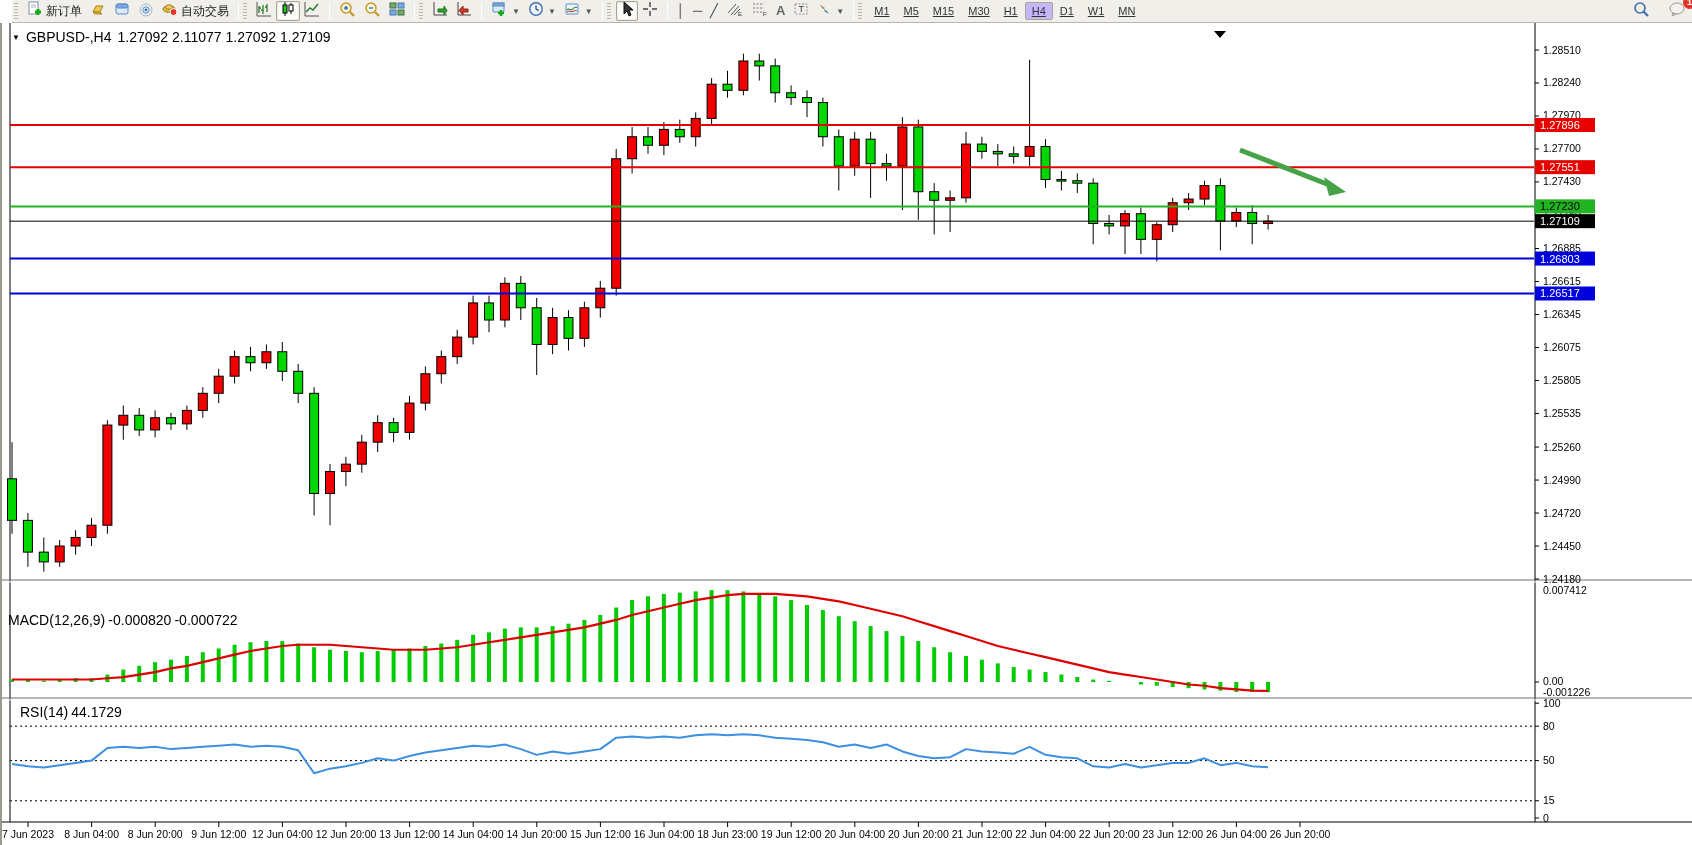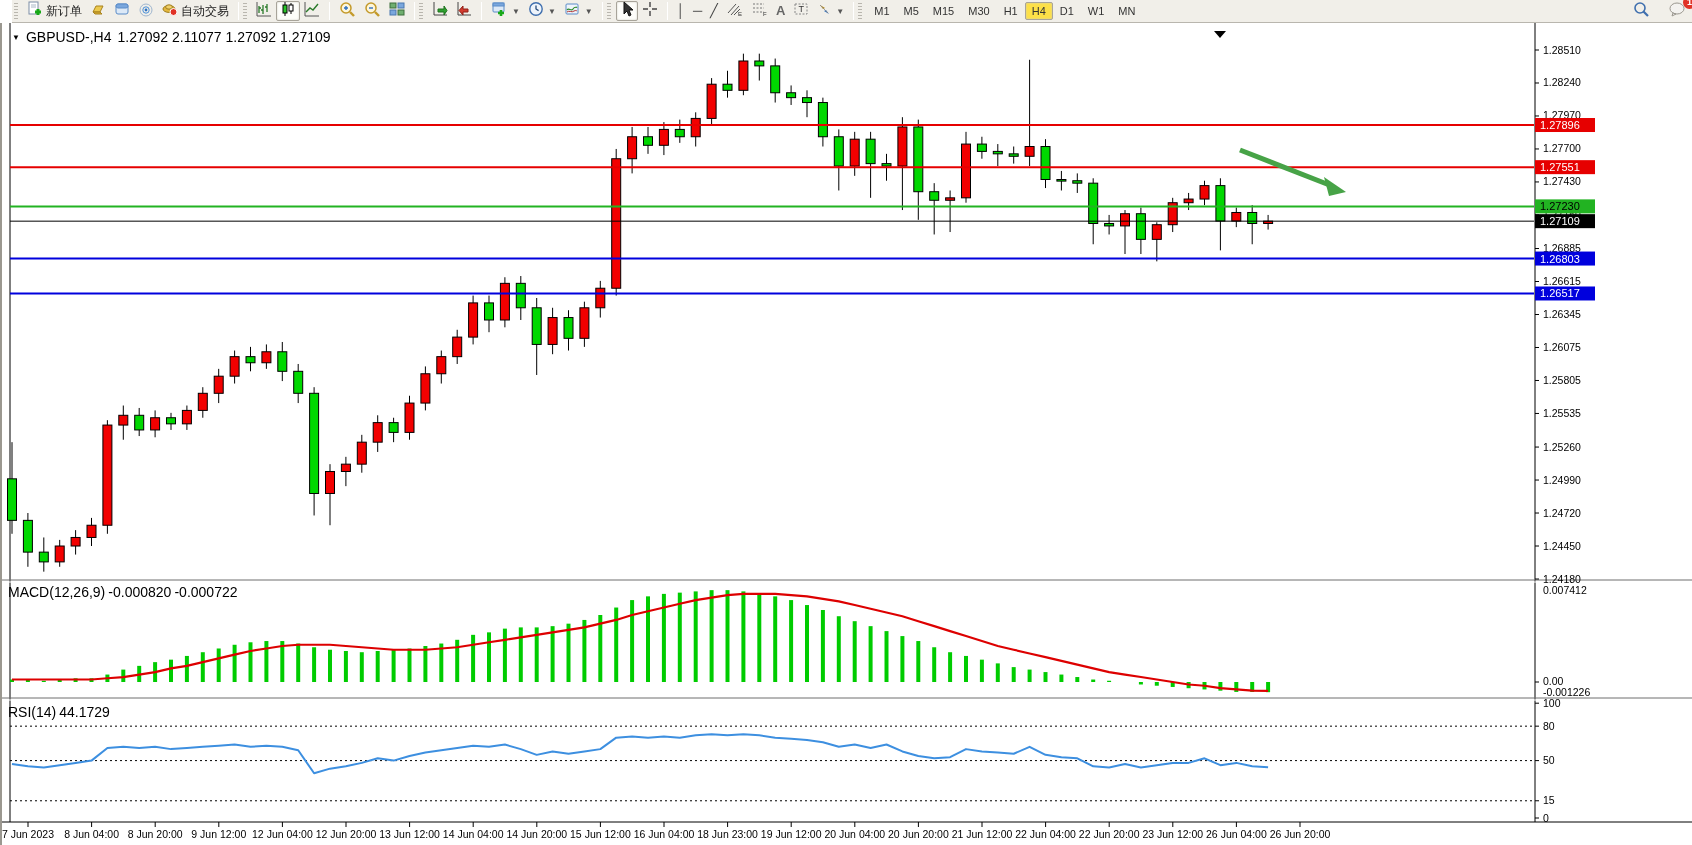--- a/index.html
+++ b/index.html
@@ -11,22 +11,22 @@
     background:#f1efe9; border-bottom:1px solid #b9b6ae; display:flex; align-items:center; }
   .tb-group { display:flex; align-items:center; height:22px; padding:0 3px; }
   .tb-sep { width:1px; height:18px; background:#c9c6be; margin:0 2px; border-right:1px solid #fff; }
   .tb-handle { width:4px; height:16px; margin:0 2px;
     background-image:repeating-linear-gradient(#b9b6ae 0 1px, transparent 1px 3px); }
   .tb-btn { display:flex; align-items:center; gap:3px; height:20px; padding:0 3px;
     border:1px solid transparent; border-radius:2px; cursor:default; }
   .tb-btn.active { background:#fdfdfa; border:1px solid #a8a49a; box-shadow:inset 0 0 2px #cfccc2; }
   .tb-btn .cap { font-size:12px; color:#222; white-space:nowrap; }
   .tb-btn .dd { font-size:8px; color:#555; margin-left:1px; }
-  .tf-btn { font-size:11px; color:#333; padding:2px 6px; border:1px solid transparent; border-radius:2px; }
-  .tf-btn.active { background:#fde047; border:1px solid #a8a49a; box-shadow:inset 0 0 2px #cfccc2; }
+  .tf-btn { font-size:11px; color:#333; padding:2px 6px; border:1px solid transparent; border-radius:2px;text-decoration:underline; }
+  .tf-btn.active { background:#c4b5fd; border:1px solid #a8a49a; box-shadow:inset 0 0 2px #cfccc2; }
   .tb-right { position:absolute; right:14px; top:0; height:22px; display:flex; align-items:center; gap:10px; }
   .badge { position:absolute; right:-7px; top:-6px; background:#e03226; color:#fff; font-size:9px;
     width:13px; height:13px; border-radius:50%; text-align:center; line-height:13px; font-weight:bold; }
   .chat-wrap { position:relative; }
   .glyph { font-size:13px; color:#444; line-height:16px; }
   
   .chart-window { position:absolute; left:0; top:23px; width:1692px; height:822px; background:#fff;
     border-left:2px solid #9b9890; }
   #chart-svg { position:absolute; left:0; top:0; }
   .pane-label { position:absolute; font-size:11px; color:#000; white-space:nowrap; }
@@ -659,24 +659,24 @@
       <polygon points="1344,169 1322,154 1327,173" fill="#47a347"></polygon>
       <polygon points="1212,8 1224,8 1218,15" fill="#000"></polygon>
     </svg>
 
   <div class="pane-label" id="title-label">
     <span class="tri">▼</span>
     <span class="lbl-txt">GBPUSD-,H4</span>
     <span class="lbl-txt">1.27092 2.11077 1.27092 1.27109</span>
   </div>
 
-  <div class="pane-label" id="macd-label" style="left:6px; top:561px;">
+  <div class="pane-label" id="macd-label" style="left:6px; top:589px;">
     <span class="lbl-txt">MACD(12,26,9)</span>
     <span class="lbl-txt">-0.000820</span>
     <span class="lbl-txt">-0.000722</span>
   </div>
 
-  <div class="pane-label" id="rsi-label" style="left:6px; top:681px;">
+  <div class="pane-label" id="rsi-label" style="left:18px; top:681px;">
     <span class="lbl-txt">RSI(14)</span>
     <span class="lbl-txt">44.1729</span>
   </div>
 
 </div>
 
 </body></html>

